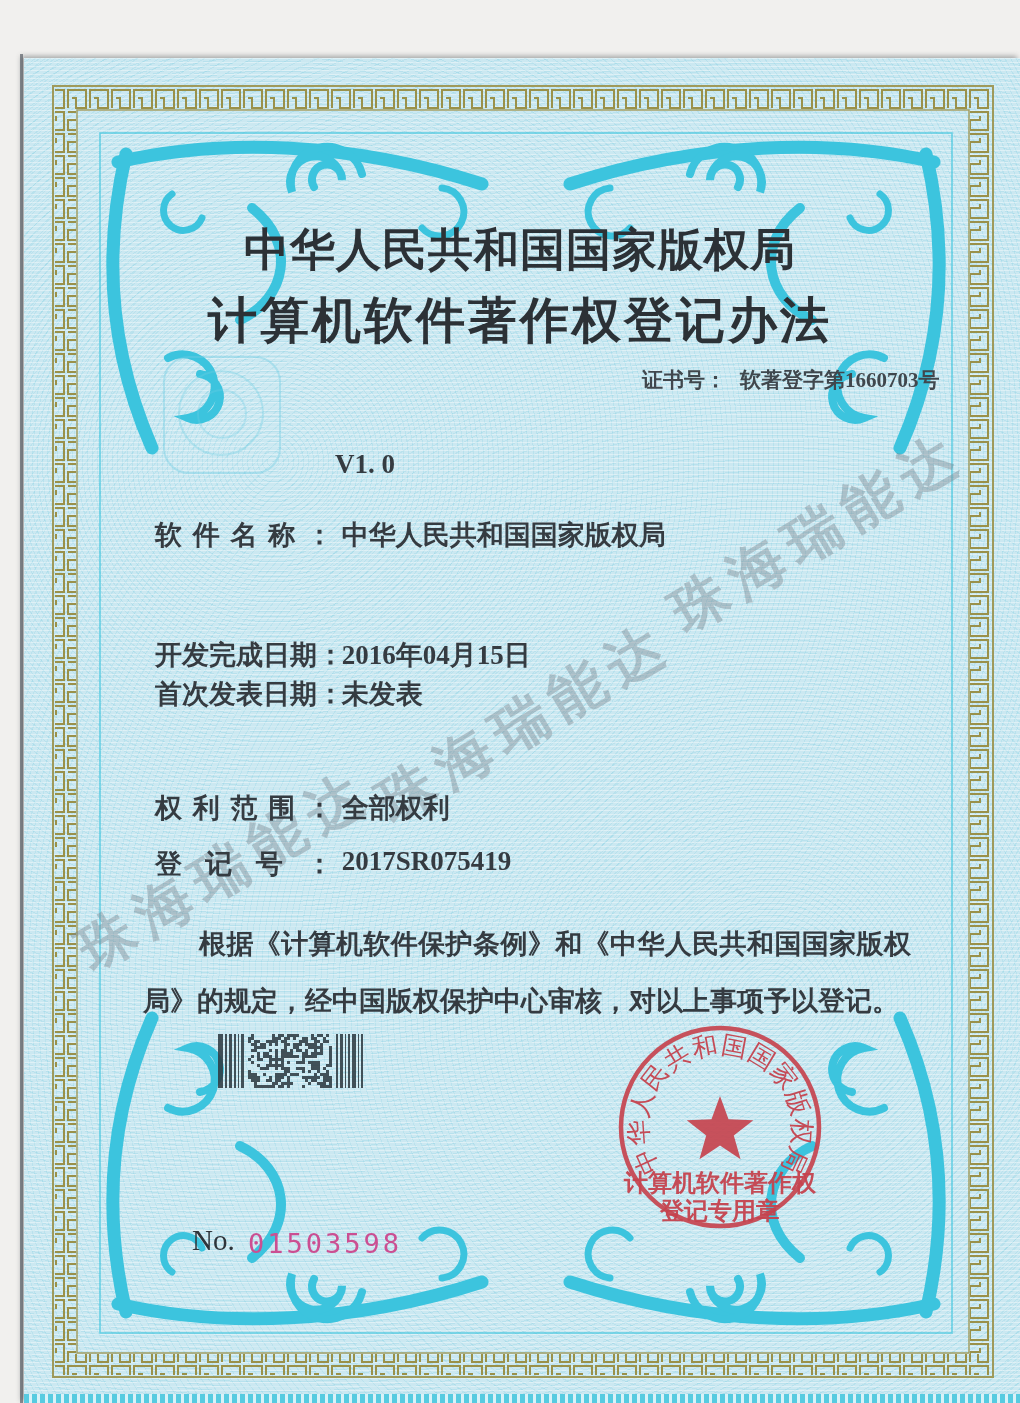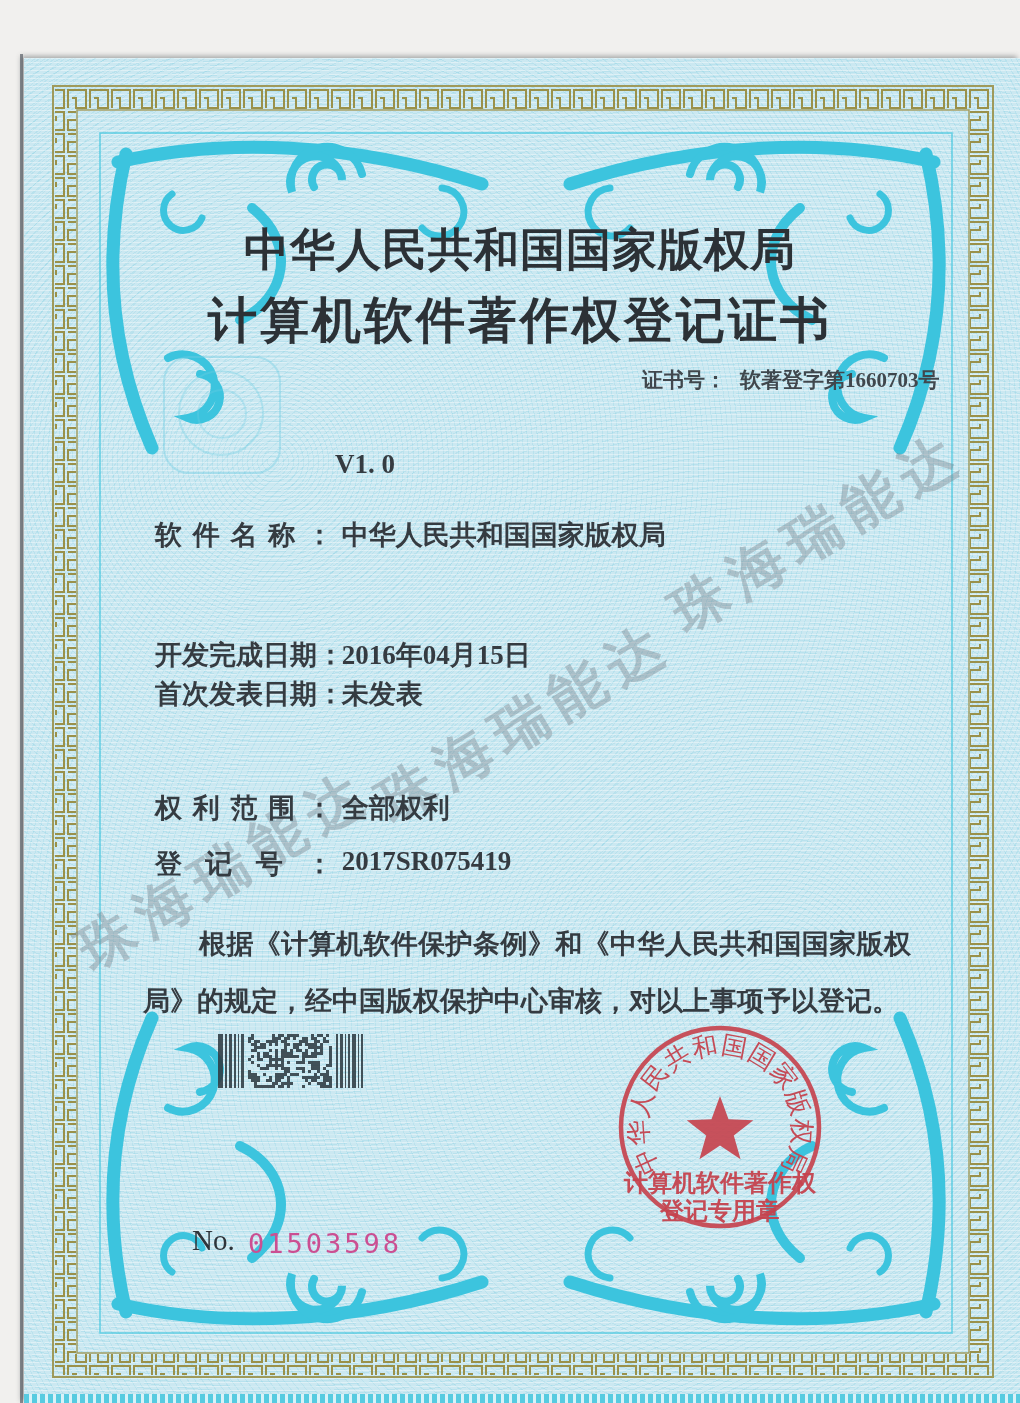--- a/index.html
+++ b/index.html
@@ -83,21 +83,21 @@
 
   <div class="emboss sq"></div>
   <div class="emboss c1"></div>
   <div class="emboss c2"></div>
 
   <div class="wm" style="left:653px;top:495px;">珠海瑞能达</div>
   <div class="wm" style="left:360px;top:685px;">珠海瑞能达</div>
   <div class="wm" style="left:60px;top:833px;">珠海瑞能达</div>
 
   <div class="authority">中华人民共和国国家版权局</div>
-  <div class="cert-title">计算机软件著作权登记证书</div>
+  <div class="cert-title">计算机软件著作权登记办法</div>
   <div class="cert-no">
     <span>证书号：</span><span class="gap"></span><span>软著登字第1660703号</span>
   </div>
 
   <div class="val2">V1. 0</div>
   <div class="row" style="top:517px;">
     <span class="lbl">软件名称：</span>
     <span class="val">中华人民共和国国家版权局</span>
   </div>
   <div class="row" style="top:637px;">

